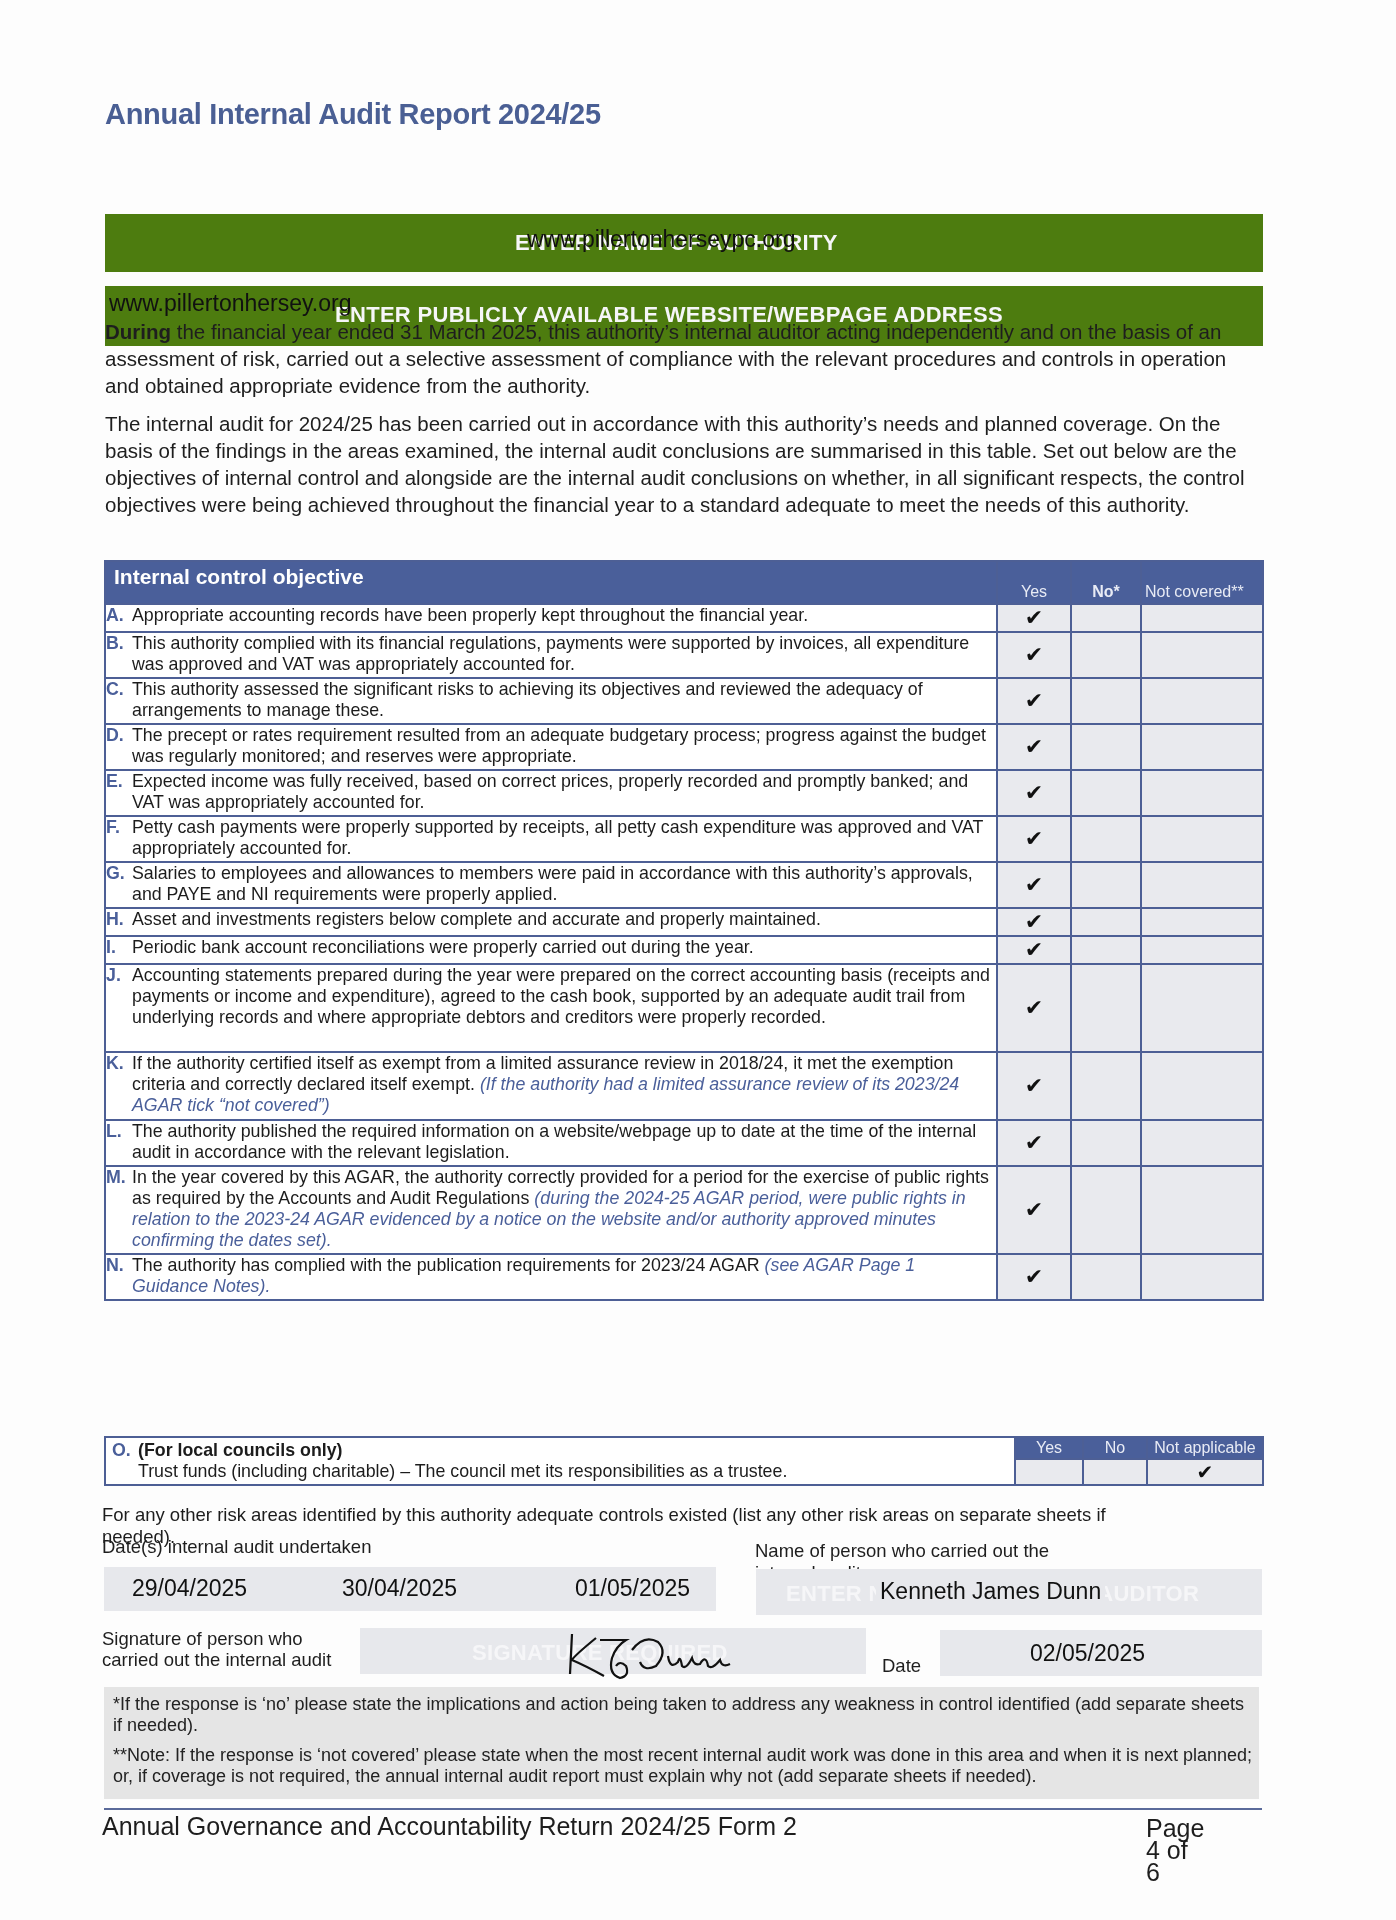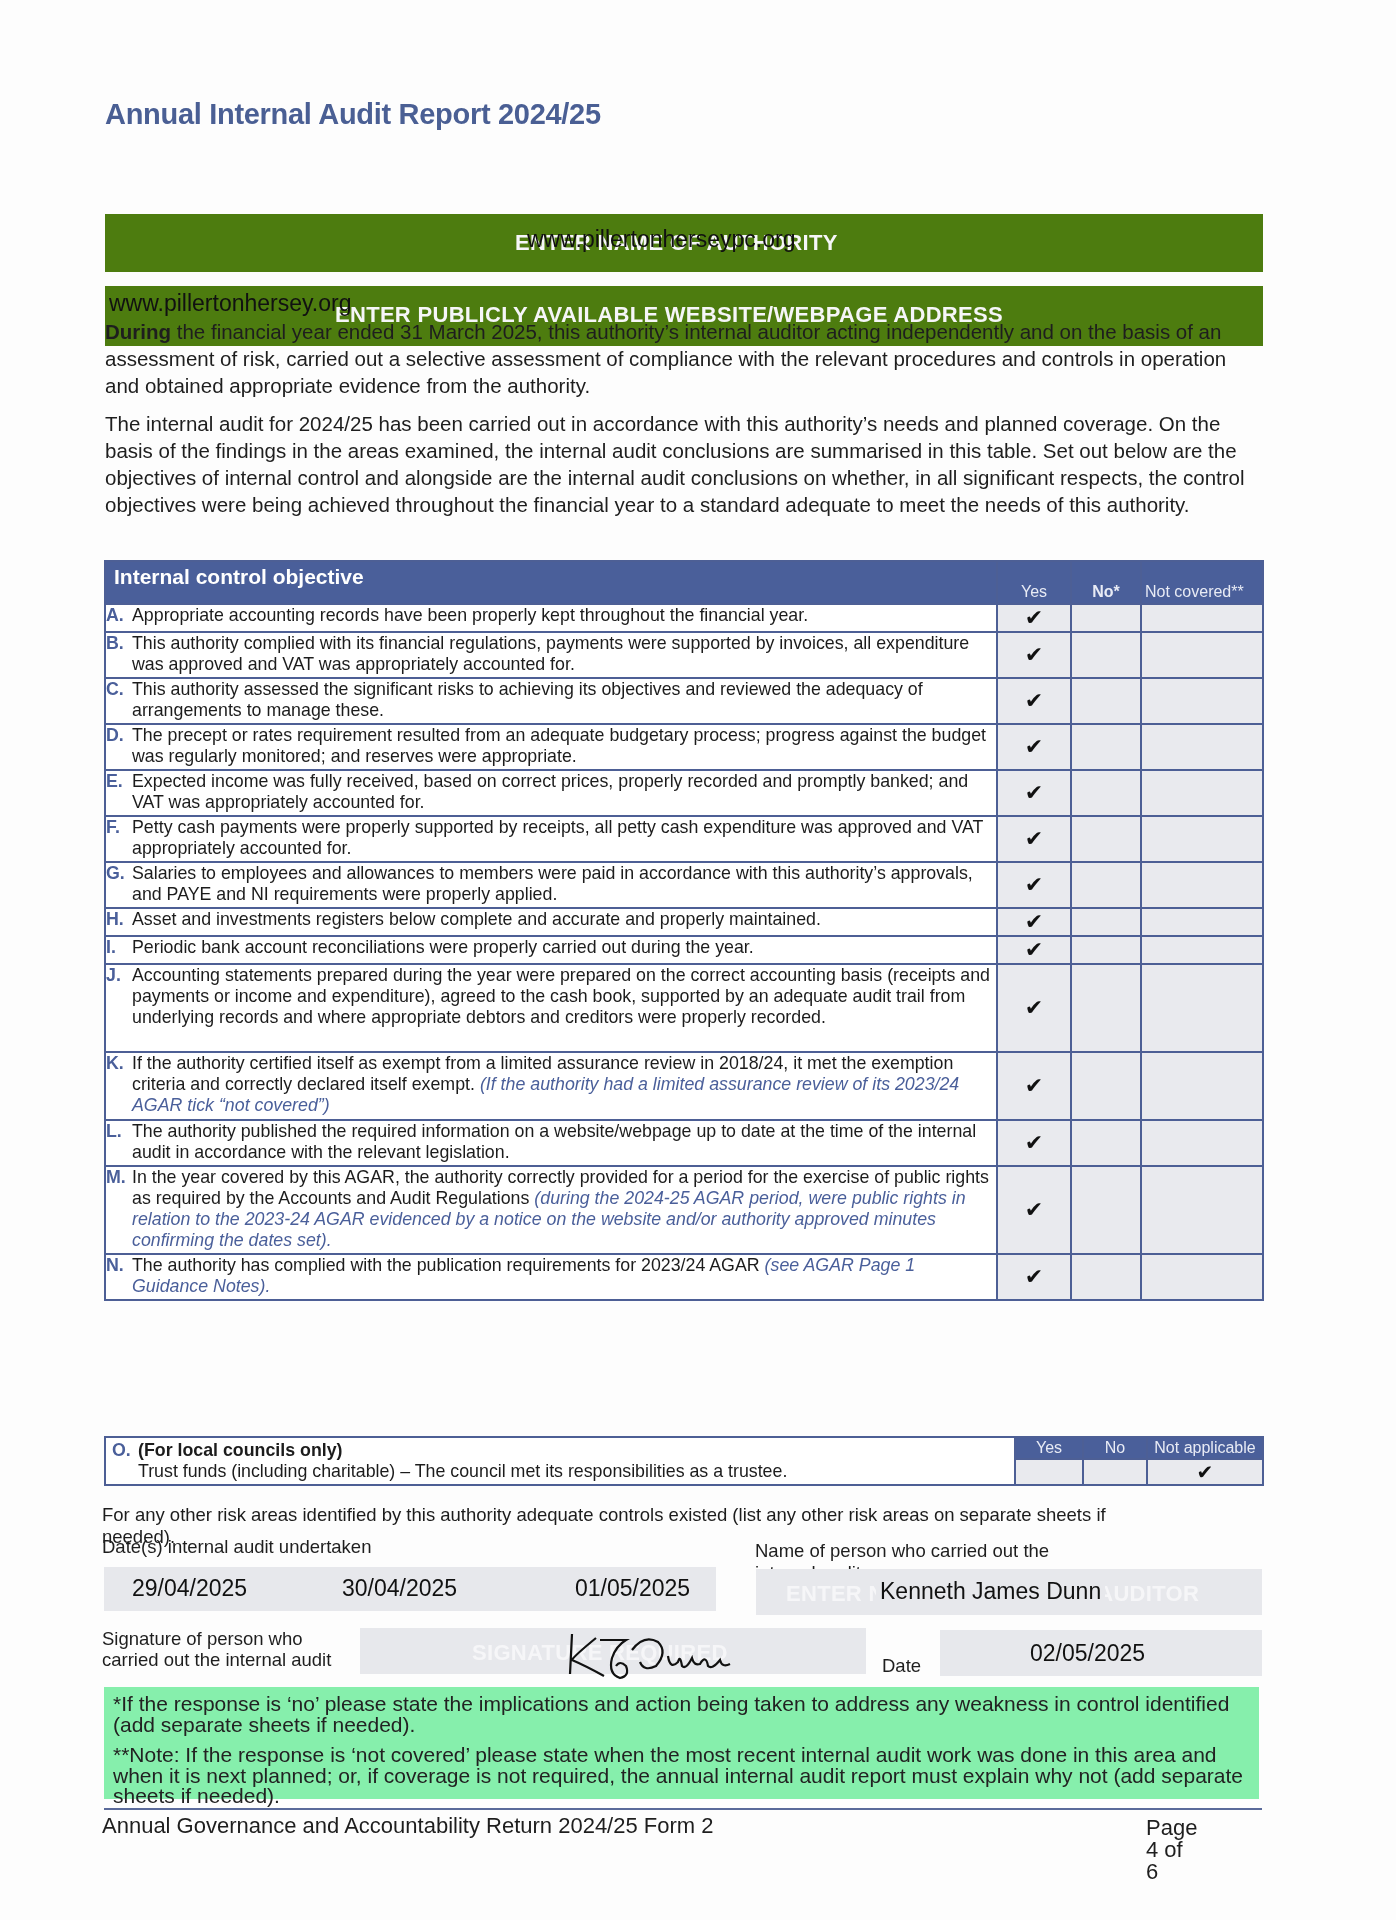--- a/index.html
+++ b/index.html
@@ -26,24 +26,24 @@
   .obj .inner { display:flex; }
   .letter { color:#4a5f9a; font-weight:bold; width:26px; flex:none; }
   .note { color:#4a5f9a; font-style:italic; }
   td.cell { background:#e9eaee; text-align:center; vertical-align:middle; font-size:22px; color:#111; border-left:3px solid #4d5f95; }
   table.o { position:absolute; left:104px; top:1436px; width:1160px; border-collapse:collapse; font-size:17.8px; }
   table.o td { border:2px solid #4d5f95; padding:0; }
   .o .ohdr { background:#4a5f9a; color:#e8ebf5; font-size:16px; text-align:center; height:20px; }
   .other { position:absolute; left:102px; top:1504px; font-size:18.5px; }
   .lbl { position:absolute; font-size:18.5px; color:#1e1e1e; }
   .box { position:absolute; background:#e7e8ec; }
-  .foot-note { position:absolute; left:104px; top:1687px; width:1155px; height:112px; background:#86efac; font-size:21px; line-height:20.5px; color:#222; padding:0; }
+  .foot-note { position:absolute; left:104px; top:1687px; width:1155px; height:112px; background:#e5e5e5; font-size:18px; line-height:20.5px; color:#222; padding:0; }
   .foot-note .fn { position:absolute; left:9px; width:1140px; }
   .rule { position:absolute; left:104px; top:1808px; width:1158px; height:2px; background:#5a6a9a; }
-  .footer { position:absolute; font-size:22px; color:#1e1e1e; line-height:22px; }
+  .footer { position:absolute; font-size:25px; color:#1e1e1e; line-height:22px; }
   .sig { position:absolute; left:560px; top:1626px; }
 </style>
 </head>
 <body>
 
 <div class="page">
 
   <div class="title">Annual Internal Audit Report 2024/25</div>
 
   <div class="field-bar bar1">

